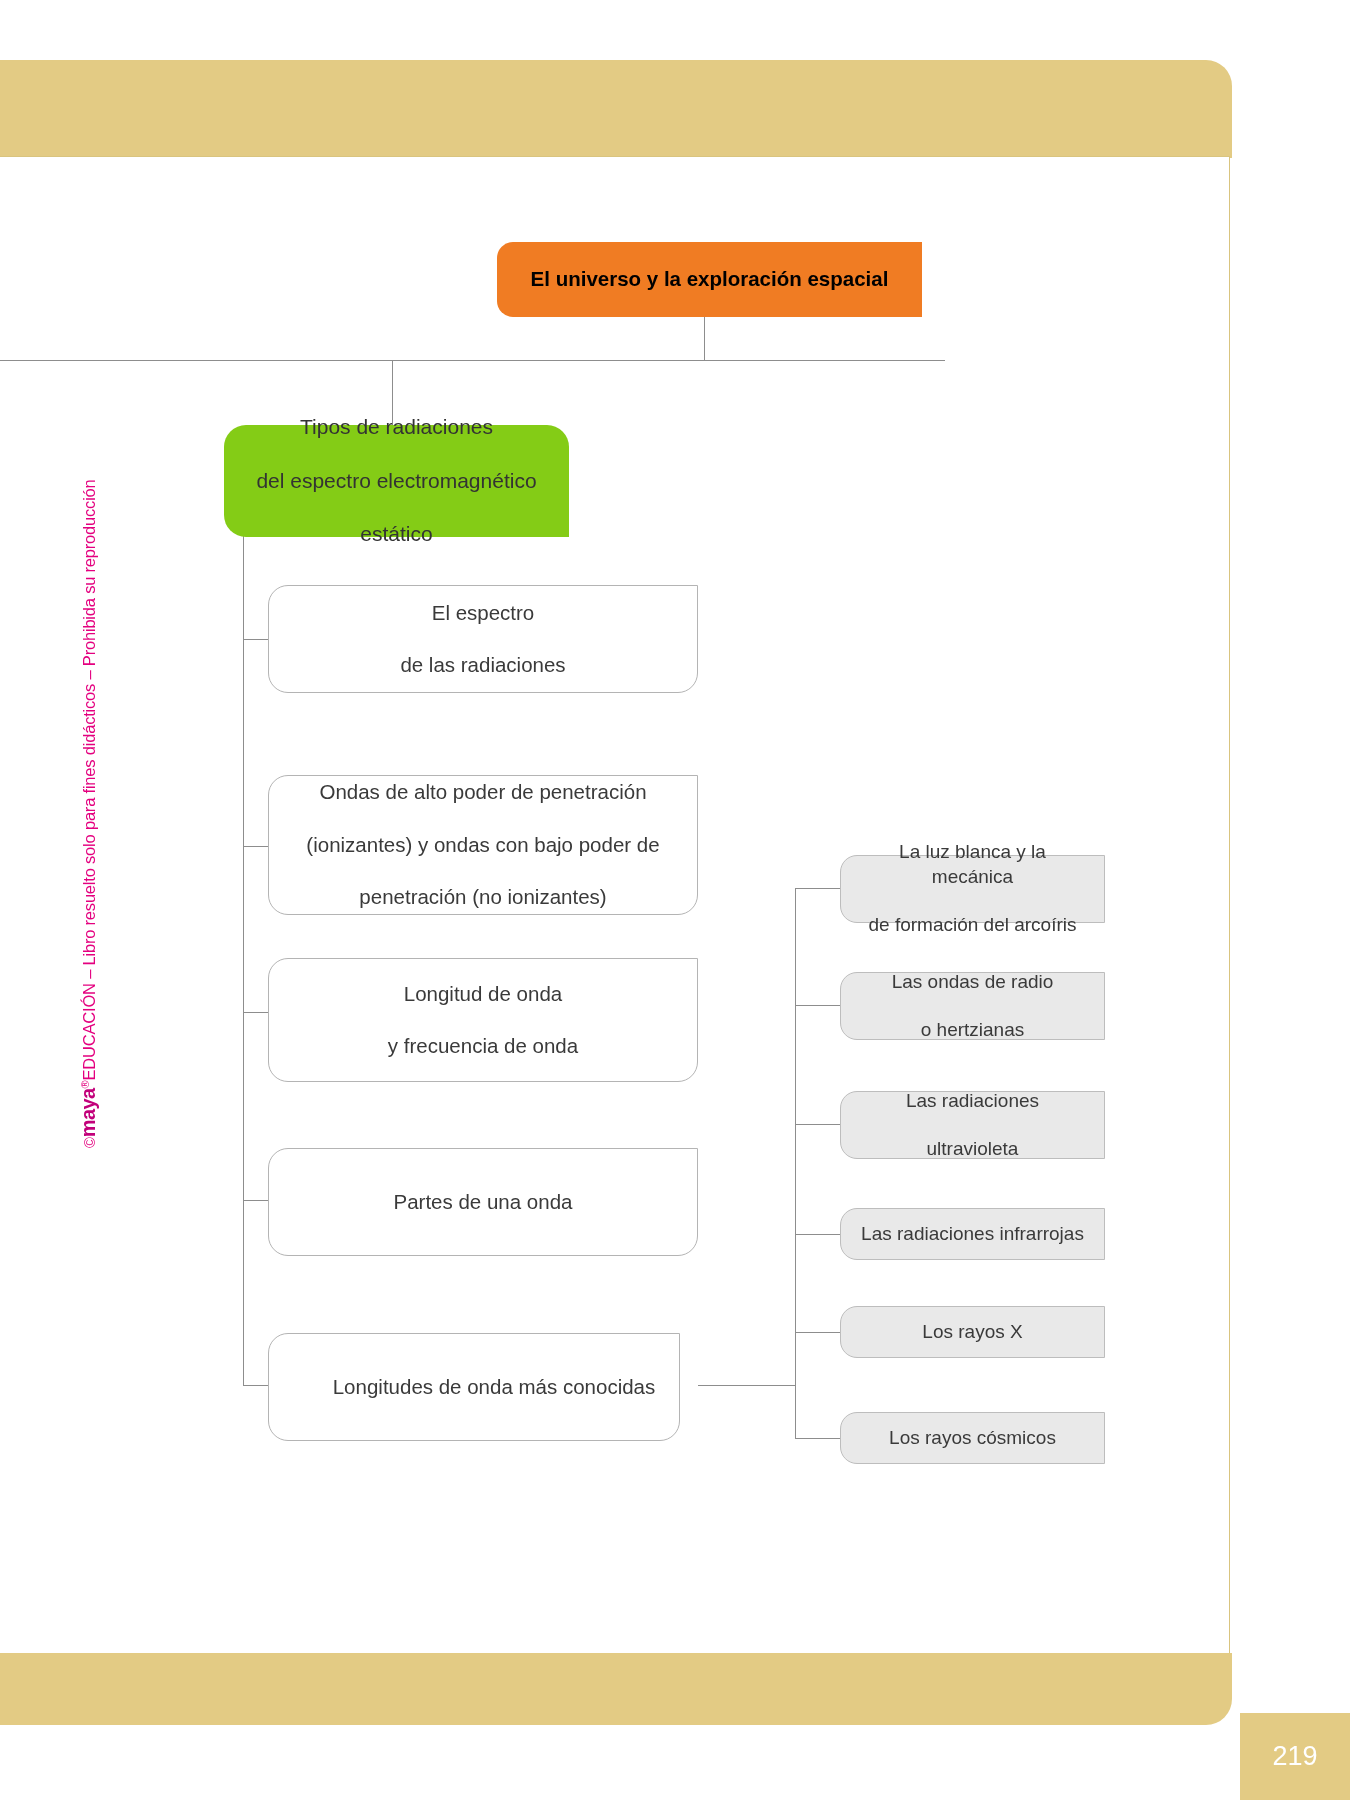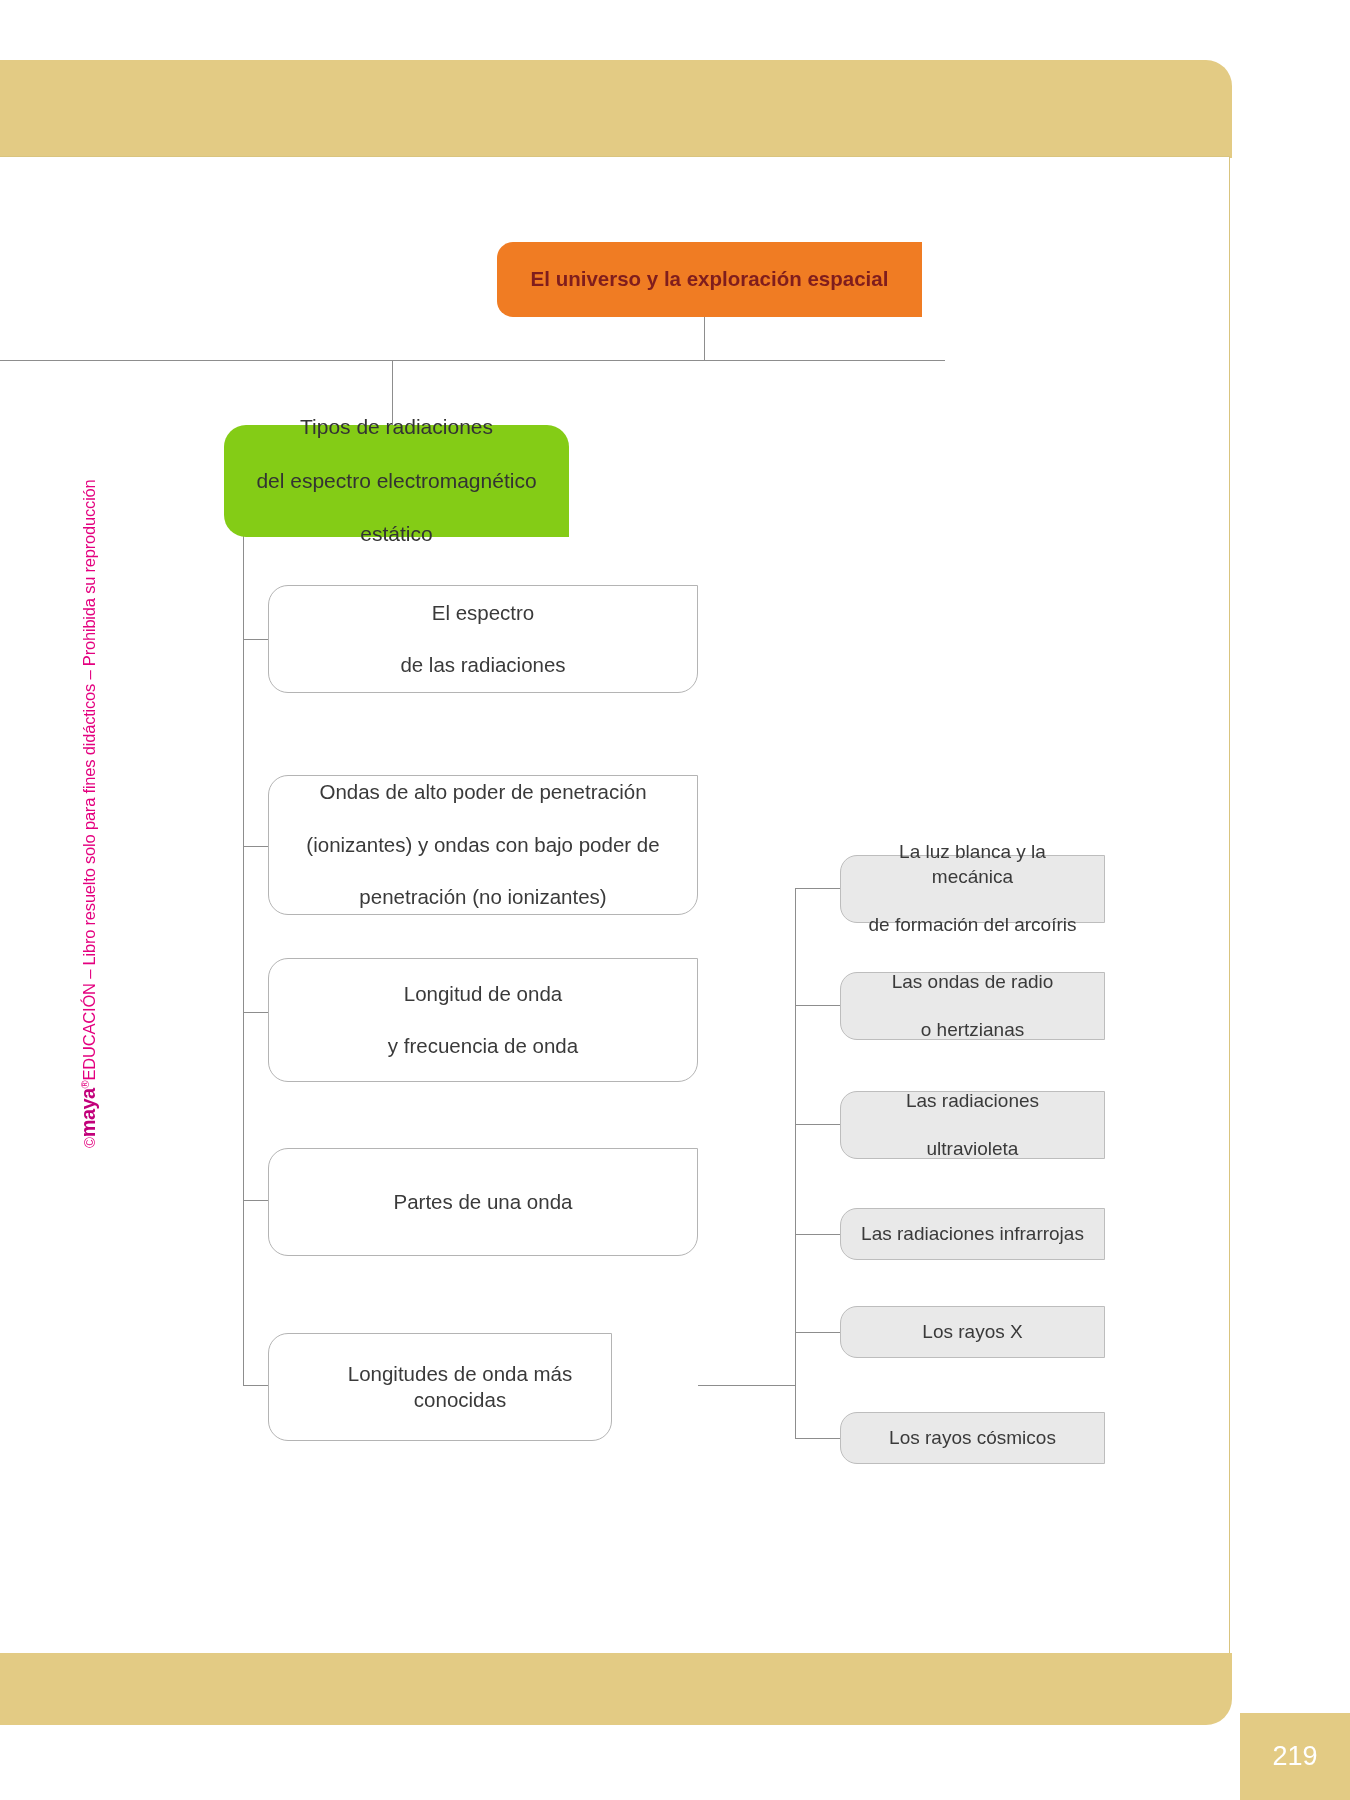--- a/index.html
+++ b/index.html
@@ -94,21 +94,21 @@
     display: flex;
     align-items: center;
     justify-content: center;
     text-align: center;
     line-height: 1.28;
     font-family: "Liberation Sans", sans-serif;
   }
 
   .node-root {
     background: #f07c23;
-    color: #7f1d1d;
+    color: #000000;
     font-weight: bold;
     font-size: 20.5px;
     border-top-left-radius: 16px;
     border-bottom-left-radius: 16px;
   }
 
   .node-l2 {
     background: #84cc16;
     color: #333333;
     font-size: 21px;
@@ -208,21 +208,21 @@
     <span>
       <span>Longitud de onda</span><br>
       <span>y frecuencia de onda</span>
     </span>
   </div>
 
   <div class="node node-l3" style="left:268px; top:1148px; width:430px; height:108px;">
     <span>Partes de una onda</span>
   </div>
 
-  <div class="node node-l3" style="left:268px; top:1333px; width:344px; height:108px;padding-left:40px;">
+  <div class="node node-l3" style="left:268px; top:1333px; width:412px; height:108px;padding-left:40px;">
     <span>Longitudes de onda más conocidas</span>
   </div>
 
   <div class="node node-l4" style="left:840px; top:855px; width:265px; height:68px;">
     <span>
       <span>La luz blanca y la mecánica</span><br>
       <span>de formación del arcoíris</span>
     </span>
   </div>
 

